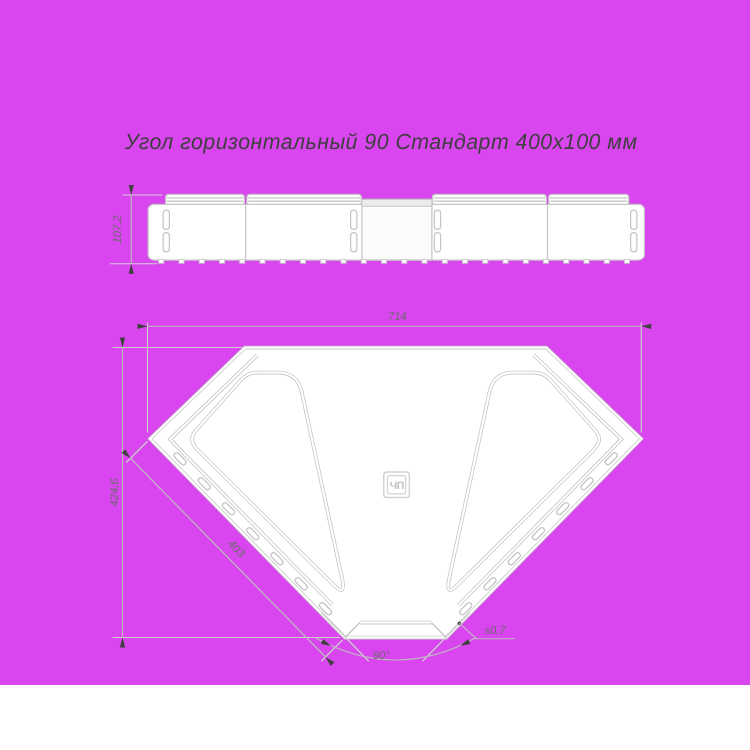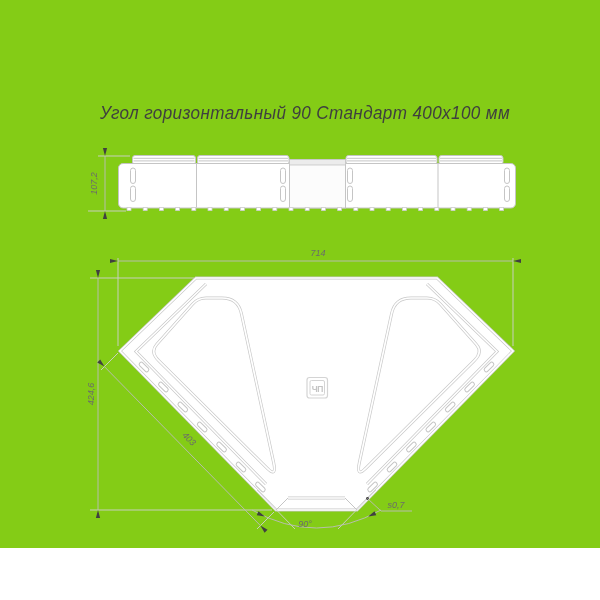--- a/index.html
+++ b/index.html
@@ -1,16 +1,16 @@
 <!DOCTYPE html>
 <html><head>
 <meta charset="utf-8">
 <style>
   html,body{margin:0;padding:0;background:#fff;}
-  .canvas{position:relative;width:600px;height:548px;background:#84cc16;overflow:hidden;
+  .canvas{position:relative;width:600px;height:548px;background:#d946ef;overflow:hidden;
           font-family:"Liberation Sans",sans-serif;}
   svg text{font-family:"Liberation Sans",sans-serif;font-style:italic;}
   .title-t{font-size:17.5px;fill:#3f3f3f;letter-spacing:.4px;}
   .dim-t{font-size:9px;fill:#6b6b6b;}
   .logo-t{font-size:8.5px;fill:#c4c4c4;font-style:normal;font-weight:bold;letter-spacing:-.5px;}
   .ln{stroke:#c5c5c5;stroke-width:1;fill:none;}
   .lnf{stroke:#c5c5c5;stroke-width:1;fill:#fff;}
   .aux{stroke:#cfcfcf;stroke-width:.9;fill:none;}
   .dim{stroke:#bcbcbc;stroke-width:.9;fill:none;}
   .arr{fill:#404040;stroke:none;}

